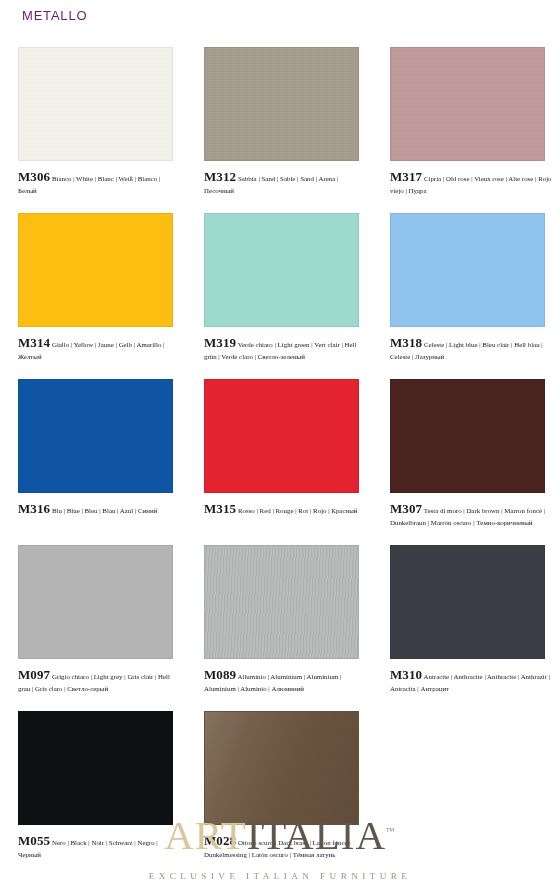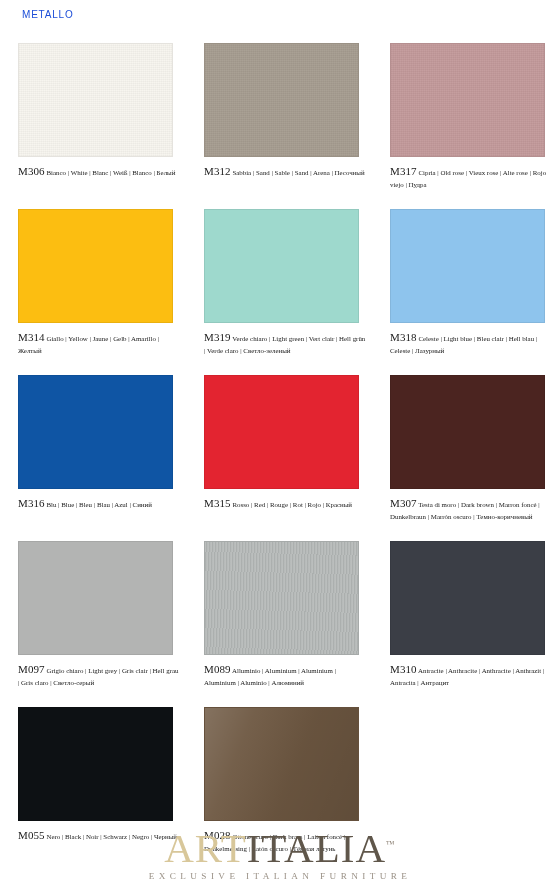--- a/index.html
+++ b/index.html
@@ -16,24 +16,24 @@
     position: relative;
     overflow: hidden;
   }
 
   
   .header {
     padding: 8px 0 0 22px;
   }
   .header-title {
     font-family: "Liberation Sans", sans-serif;
-    font-size: 10px;
+    font-size: 13px;
     font-weight: 400;
     letter-spacing: 0.8px;
-    color: #1d4ed8;
+    color: #701a75;
     line-height: 1.3;
   }
   .header-subtitle {
     font-family: "Liberation Sans", sans-serif;
     font-size: 8.6px;
     font-weight: 400;
     letter-spacing: 0.55px;
     color: #6d6d6d;
     margin-top: 3px;
   }
@@ -99,22 +99,22 @@
 
   .caption {
     margin-top: 7px;
     width: 162px;
     font-size: 6.9px;
     line-height: 1.42;
     color: #1a1a1a;
     text-align: left;
   }
   .code {
-    font-weight: 400;
-    font-size: 11px;
+    font-weight: 700;
+    font-size: 13px;
     letter-spacing: 0.1px;
     text-align: right;
   }
   .names {
     display: inline;
   }
 
   
   .watermark {
     position: absolute;
@@ -144,21 +144,21 @@
     font-size: 9px;
     vertical-align: super;
     color: #8d8madd;
     color: #8d8275;
   }
   .wm-sub {
     font-family: "Liberation Serif", serif;
     font-size: 9.2px;
     letter-spacing: 4.4px;
     color: #9a9186;
-    margin-top: 2px;
+    margin-top: 15px;
   }
 </style>
 </head>
 <body>
 
 <div class="header">
   <div class="header-title">METALLO</div>
 </div>
 
 <div class="grid" id="swatch-grid">

